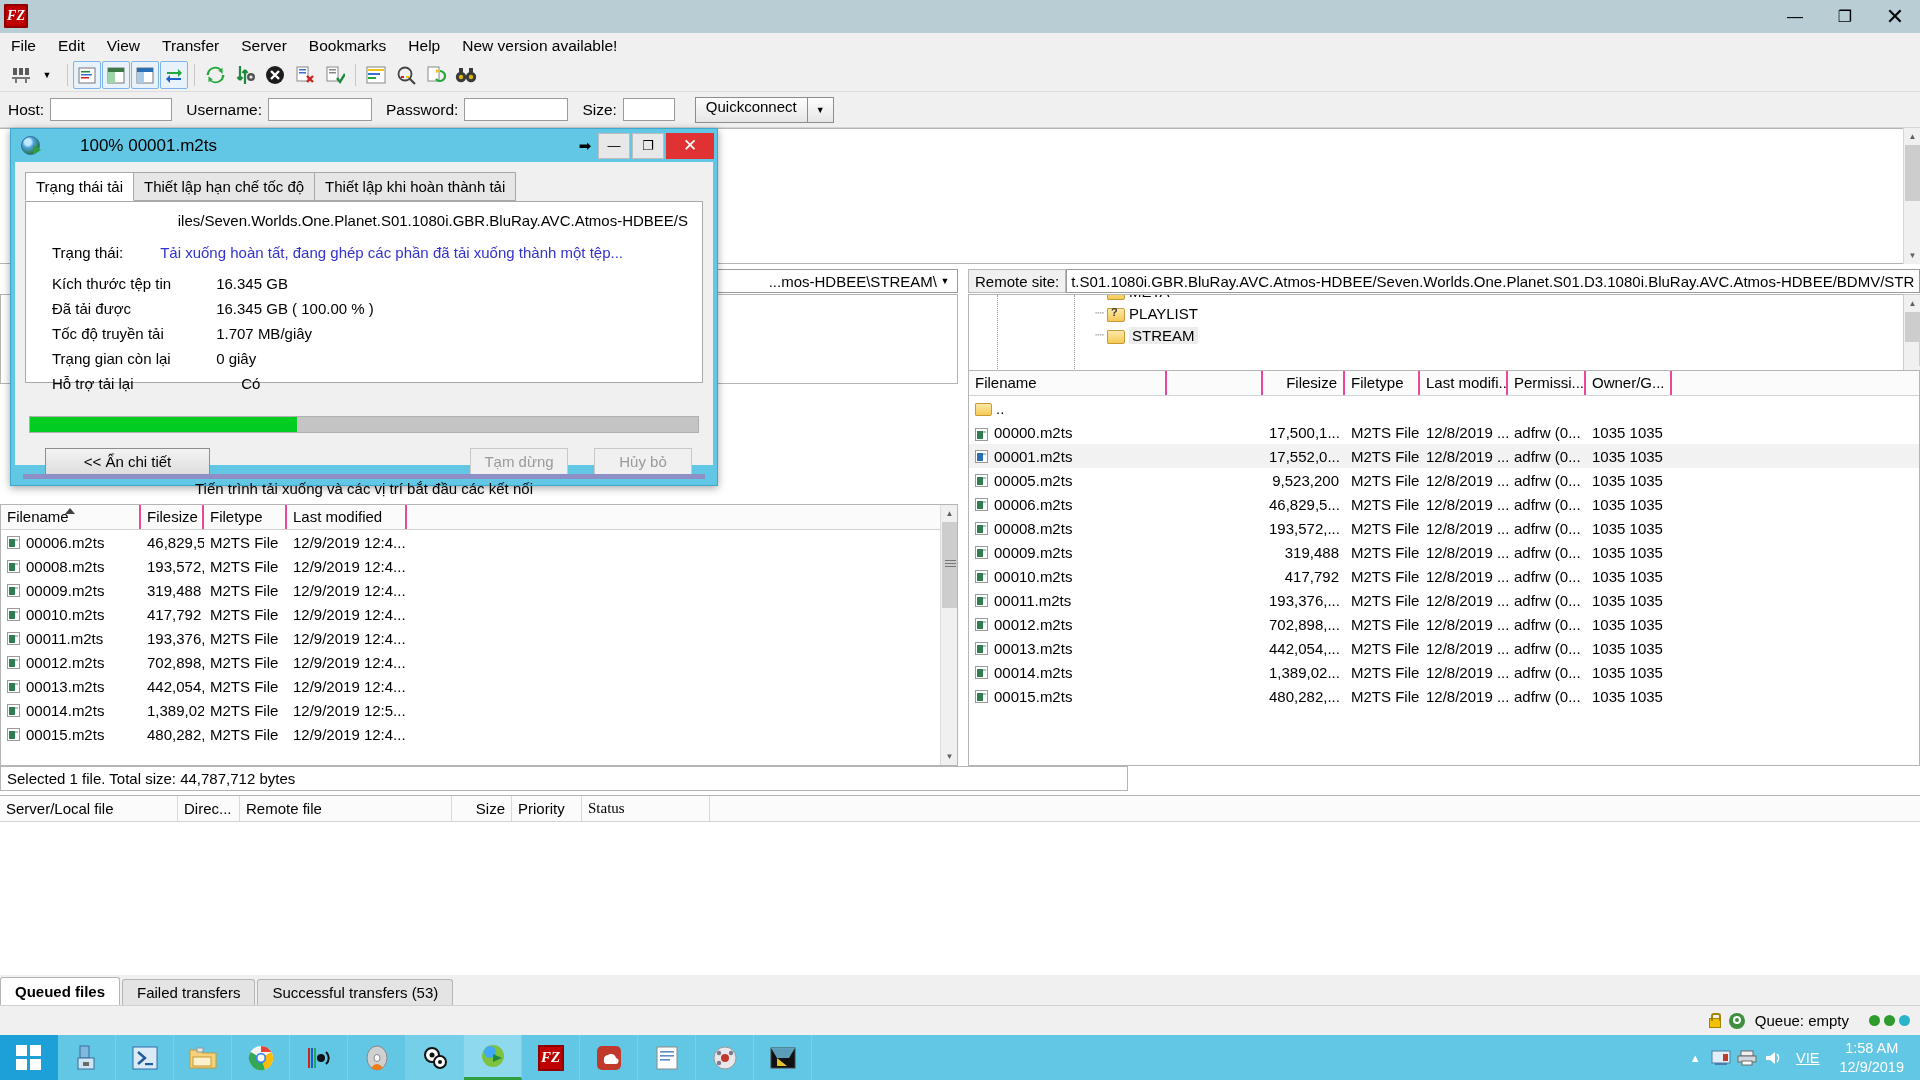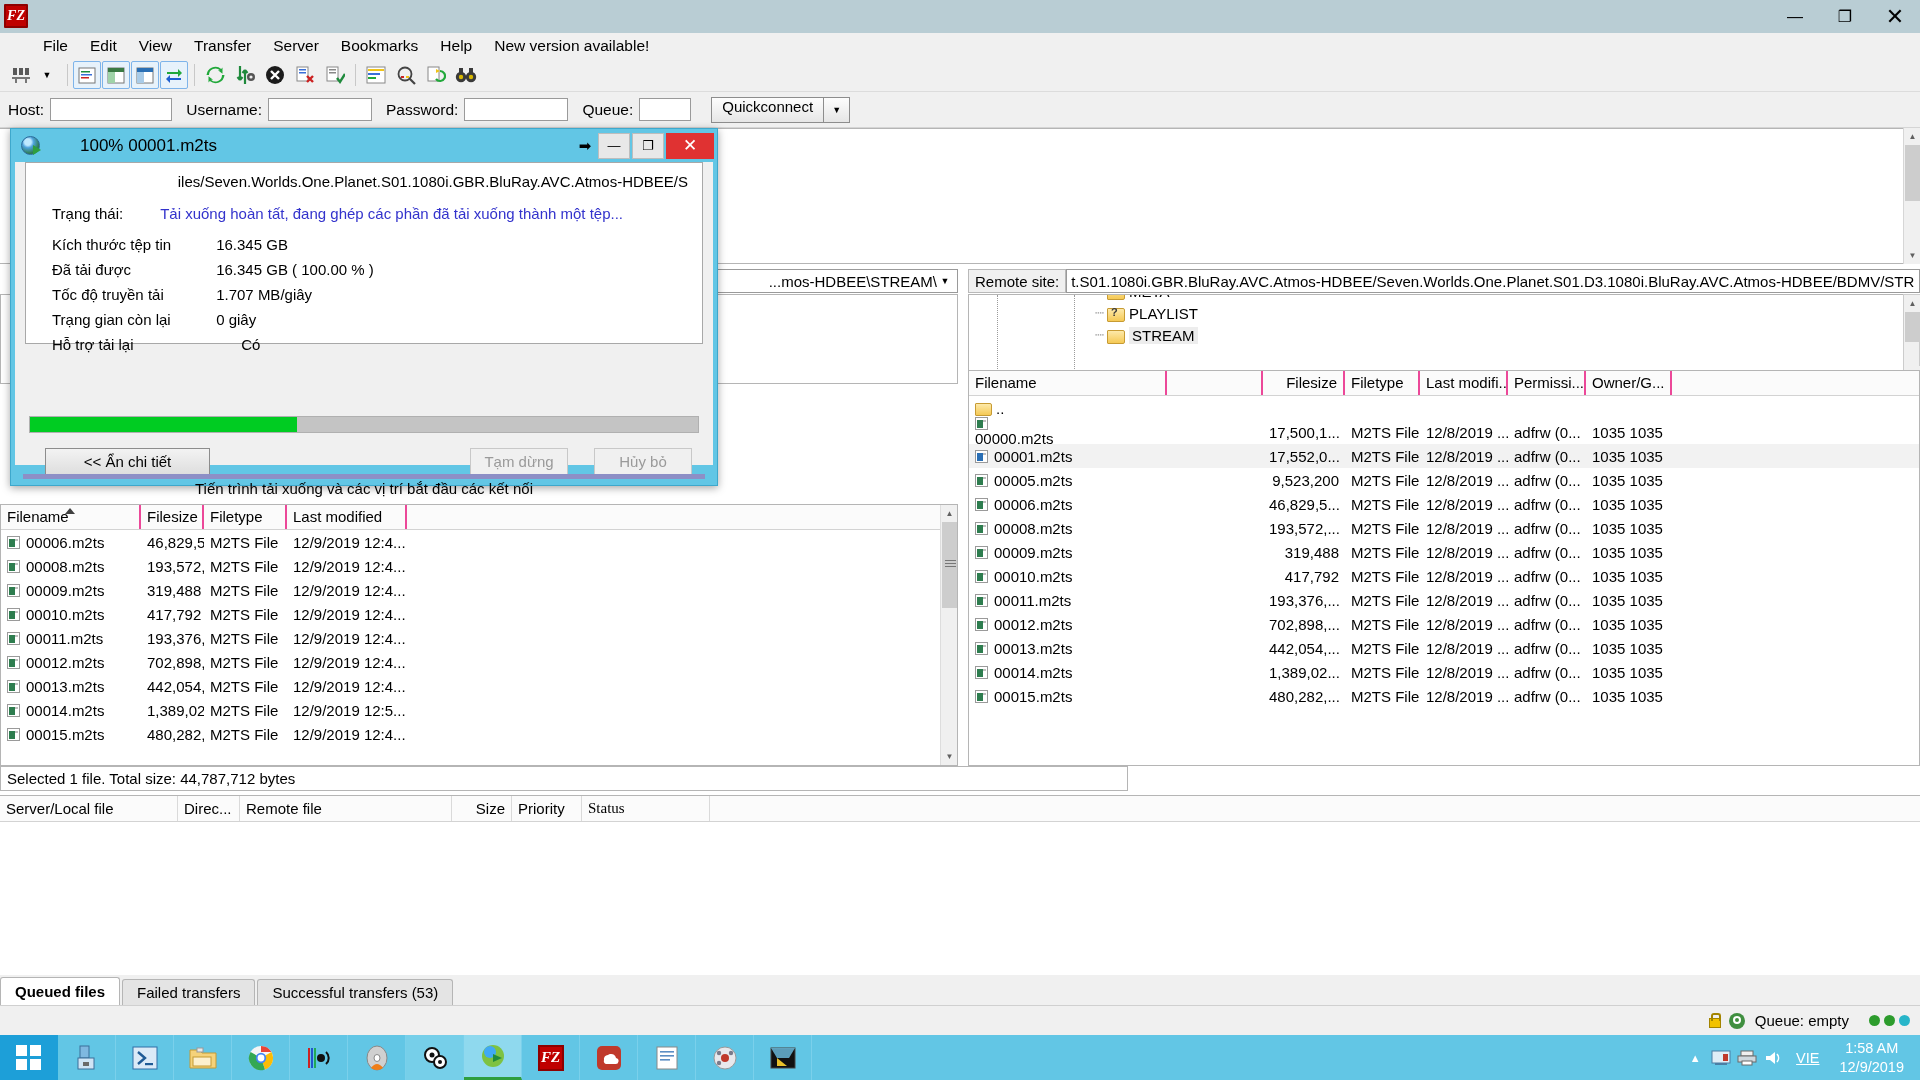--- a/index.html
+++ b/index.html
@@ -33,21 +33,21 @@
     width:50px; height:33px; display:flex; align-items:center; justify-content:center;
     color:#000; font-size:16px;
   }
   .win-btn.close { background:#b9cdd4; }
   .win-btn.close span { font-size:22px; }
 
   
   .menubar {
     position:absolute; left:0; top:33px; width:1920px; height:26px;
     background:#f0f0f0; display:flex; align-items:center;
-    font-size:15.5px; color:#000;padding-left:32px;
+    font-size:15.5px; color:#000;
   }
   .menubar .mi { padding:3px 11px; }
 
   
   .toolbar {
     position:absolute; left:0; top:59px; width:1920px; height:33px;
     background:#f0f0f0; display:flex; align-items:center; padding-left:6px;
     border-bottom:1px solid #dcdcdc;
   }
   .tb-item { width:30px; height:28px; display:flex; align-items:center; justify-content:center; position:relative;}
@@ -424,21 +424,21 @@
     </div>
   </div>
 
   <div class="qcbar">
     <span class="qclabel">Host:</span>
     <input class="qcinput qc-host" value="" style="">
     <span class="qclabel">Username:</span>
     <input class="qcinput qc-user" value="" style="">
     <span class="qclabel">Password:</span>
     <input class="qcinput qc-pass" type="password" value="" style="">
-    <span class="qclabel">Queue:</span>
+    <span class="qclabel">Size:</span>
     <input class="qcinput qc-port" value="" style="">
     <div class="qcbtn">Quickconnect</div>
     <div class="qcdrop">▼</div>
   </div>
 
   <div class="msglog"></div>
   <div class="msg-scroll">
     <div class="sb-arrow">▲</div>
     <div class="sb-thumb" style="height:56px;"></div>
     <div class="sb-arrow" style="position:absolute;bottom:0;">▼</div>
@@ -626,21 +626,21 @@
       <div class="hc" style="flex:1;border-right:none;"></div>
     </div>
     <div class="lp-row">
       <div class="c" style="width:294px;display:flex;align-items:center;">
         <span class="dotdot-ico"></span>
         <span>..</span>
       </div>
     </div>
     <div id="remote-rows">
         <div class="lp-row">
-          <div class="c" style="width:294px;display:flex;align-items:flex-start;flex-direction:column;">
+          <div class="c" style="width:294px;display:flex;align-items:flex-end;">
             <span class="file-ico"></span>
             <span>00000.m2ts</span>
           </div>
           <div class="c num" style="width:82px;">17,500,1...</div>
           <div class="c" style="width:75px;">M2TS File</div>
           <div class="c" style="width:88px;">12/8/2019 ...</div>
           <div class="c" style="width:78px;">adfrw (0...</div>
           <div class="c" style="width:86px;">1035 1035</div>
         </div>
         <div class="lp-row alt">
@@ -939,20 +939,25 @@
       <span>100% 00001.m2ts</span>
       <span class="dlg-title-btns">
         <span class="dlg-arrow">➡</span>
         <span class="dlg-min">—</span>
         <span class="dlg-max">❐</span>
         <span class="dlg-close">✕</span>
       </span>
     </div>
 
     <div class="dlg-body">
+      <div class="dlg-tabs">
+        <div class="dlg-tab active">Trạng thái tải</div>
+        <div class="dlg-tab">Thiết lập hạn chế tốc độ</div>
+        <div class="dlg-tab">Thiết lập khi hoàn thành tải</div>
+      </div>
 
       <div class="dlg-panel">
         <div class="dlg-filepath">iles/Seven.Worlds.One.Planet.S01.1080i.GBR.BluRay.AVC.Atmos-HDBEE/S</div>
 
         <div class="dlg-kv" style="top:42px;">
           <span class="k" style="width:104px;">Trạng thái:</span>
           <span class="v status-val">Tải xuống hoàn tất, đang ghép các phần đã tải xuống thành một tệp...</span>
         </div>
 
         <div class="dlg-kv" style="top:73px;">

